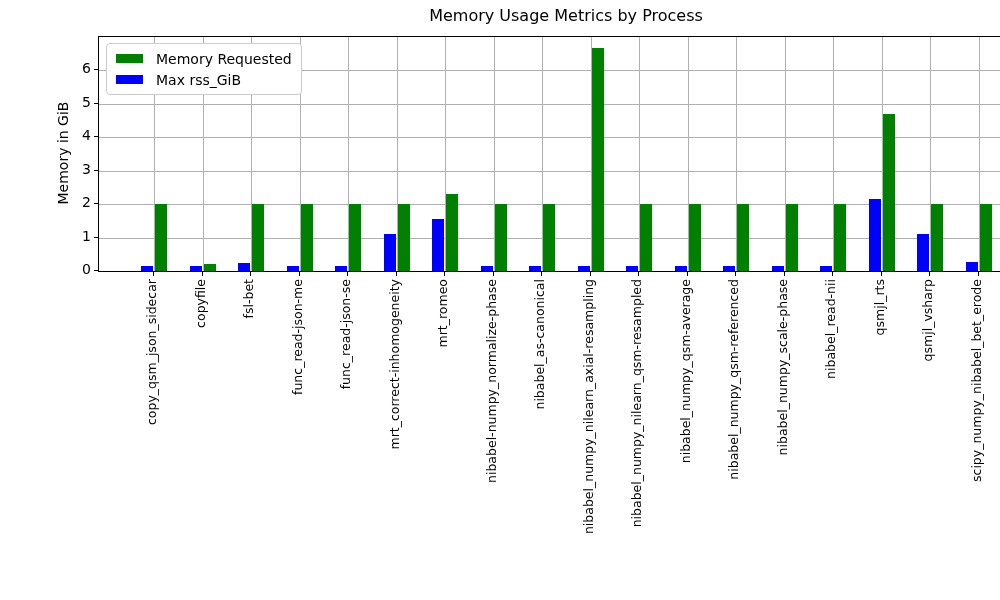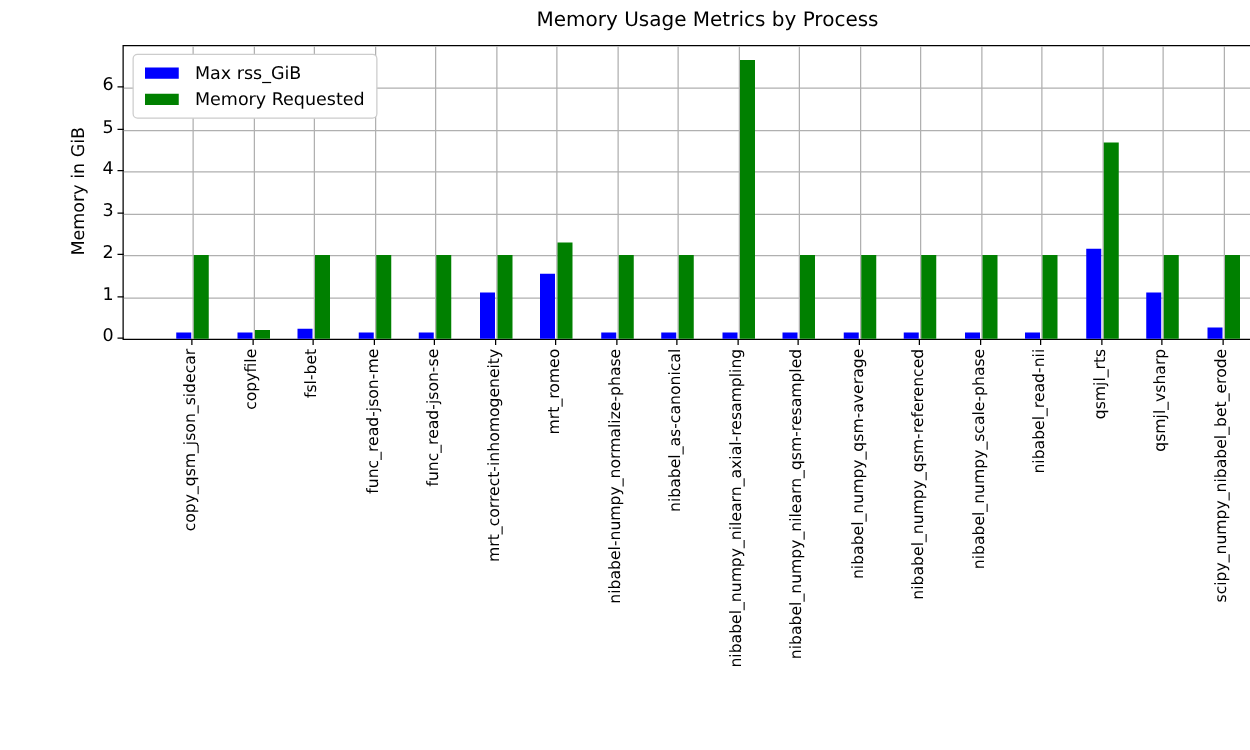--- a/index.html
+++ b/index.html
@@ -210,23 +210,23 @@
       <div class="xtick-mark" style="left: 834.5px; top: 271.5px;"></div>
       <div class="xtick-label" style="left: 826.5px;">qsmjl_rts</div>
       <div class="xtick-mark" style="left: 883px; top: 271.5px;"></div>
       <div class="xtick-label" style="left: 875px;">qsmjl_vsharp</div>
       <div class="xtick-mark" style="left: 931.5px; top: 271.5px;"></div>
       <div class="xtick-label" style="left: 923.5px;">scipy_numpy_nibabel_bet_erode</div>
     </div>
 
   <div class="legend">
     <div class="legend-item">
+      <span class="legend-swatch" id="swatch-1" style="background: rgb(0, 128, 0);"></span>
+      <span class="legend-label">Memory Requested</span>
+    </div>
+    <div class="legend-item">
       <span class="legend-swatch" id="swatch-0" style="background: rgb(0, 0, 255);"></span>
       <span class="legend-label">Max rss_GiB</span>
     </div>
-    <div class="legend-item">
-      <span class="legend-swatch" id="swatch-1" style="background: rgb(0, 128, 0);"></span>
-      <span class="legend-label">Memory Requested</span>
-    </div>
   </div>
 
 
 </div>
 
 </body></html>

